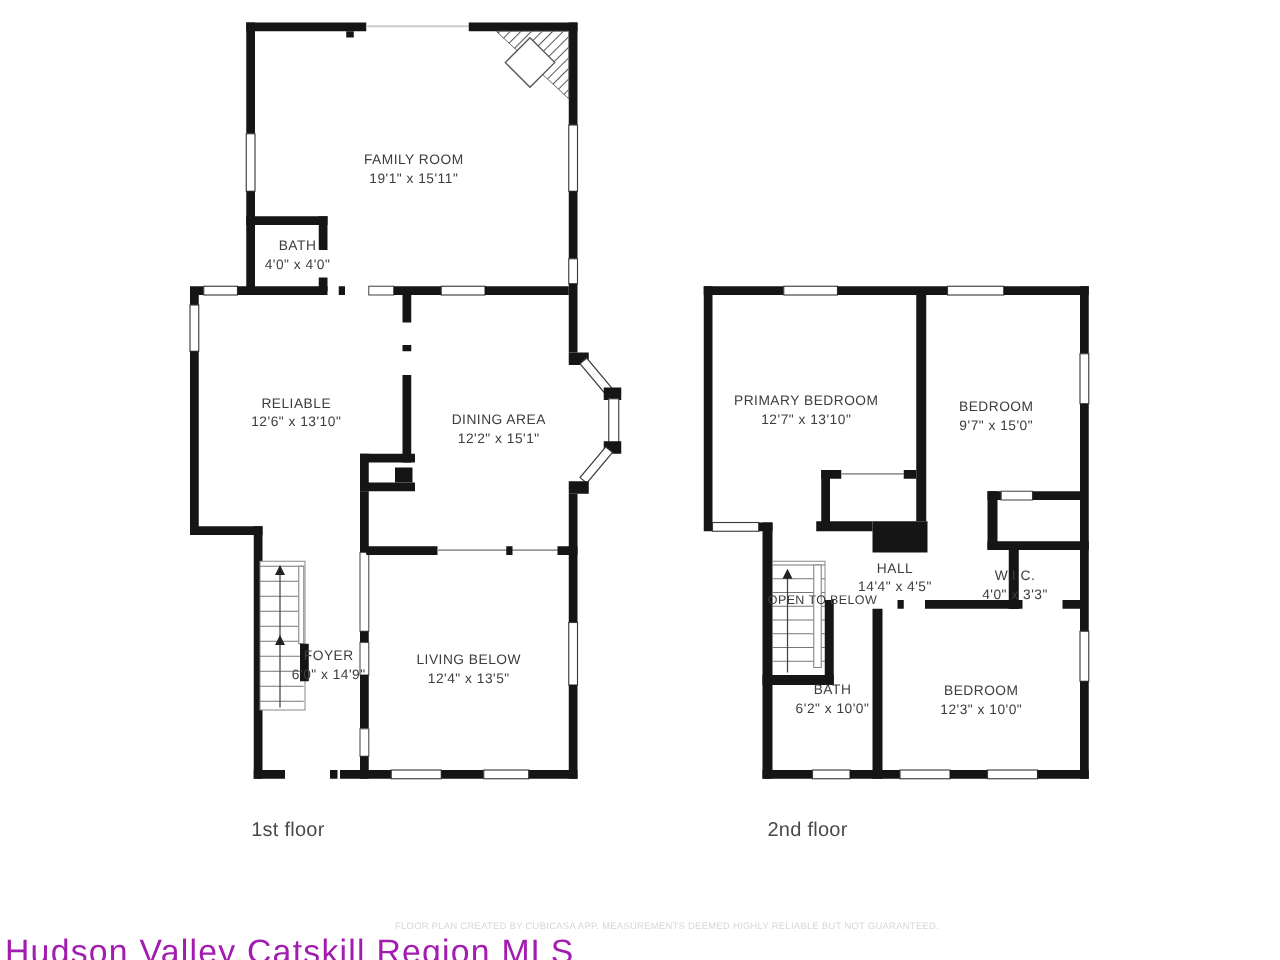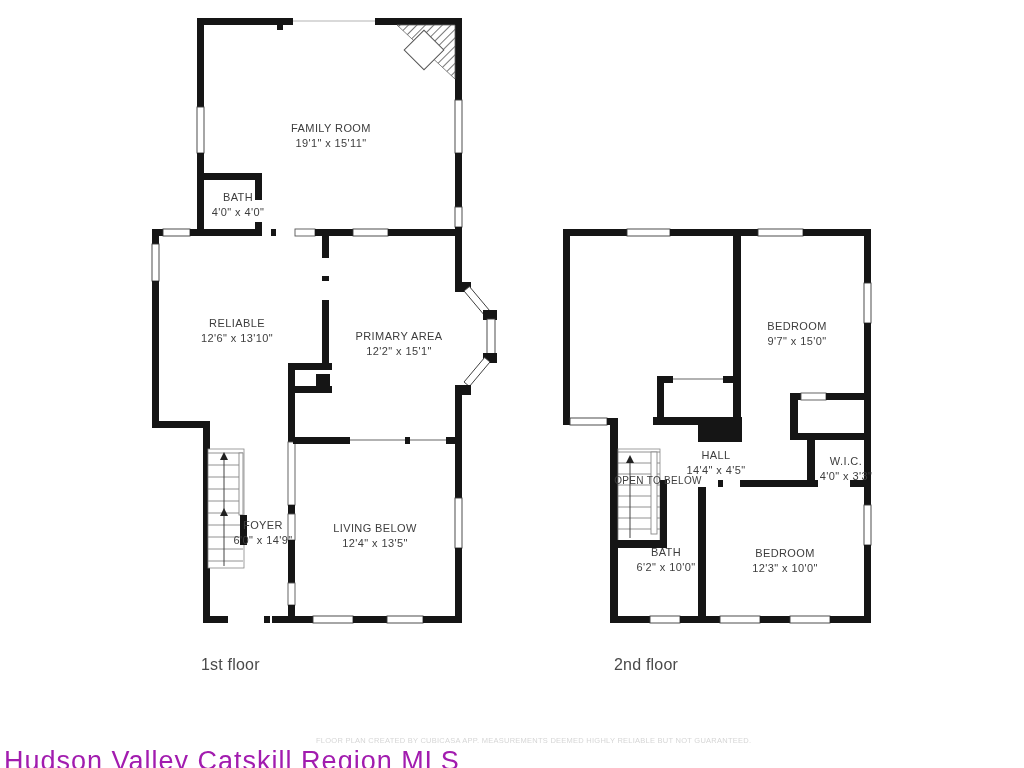--- a/index.html
+++ b/index.html
@@ -214,41 +214,45 @@
 </div>
 <div class="rlabel" style="left:238px;top:190px">
   <div>BATH</div>
   <div>4'0" x 4'0"</div>
 </div>
 <div class="rlabel" style="left:237px;top:316px">
   <div>RELIABLE</div>
   <div>12'6" x 13'10"</div>
 </div>
 <div class="rlabel" style="left:399px;top:329px">
-  <div>PRIMARY AREA</div>
+  <div>DINING AREA</div>
   <div>12'2" x 15'1"</div>
 </div>
 <div class="rlabel" style="left:263px;top:518px">
   <div>FOYER</div>
   <div>6'0" x 14'9"</div>
 </div>
 <div class="rlabel" style="left:375px;top:521px">
   <div>LIVING BELOW</div>
   <div>12'4" x 13'5"</div>
 </div>
 
+<div class="rlabel" style="left:645px;top:314px">
+  <div>PRIMARY BEDROOM</div>
+  <div>12'7" x 13'10"</div>
+</div>
 <div class="rlabel" style="left:797px;top:319px">
   <div>BEDROOM</div>
   <div>9'7" x 15'0"</div>
 </div>
 <div class="rlabel" style="left:716px;top:448px">
   <div>HALL</div>
   <div>14'4" x 4'5"</div>
 </div>
-<div class="rlabel" style="left:846px;top:454px">
+<div class="rlabel" style="left:812px;top:454px">
   <div>W.I.C.</div>
   <div>4'0" x 3'3"</div>
 </div>
 <div class="rlabel-small" style="left:658px;top:475px">
   <div>OPEN TO BELOW</div>
 </div>
 <div class="rlabel" style="left:666px;top:545px">
   <div>BATH</div>
   <div>6'2" x 10'0"</div>
 </div>

